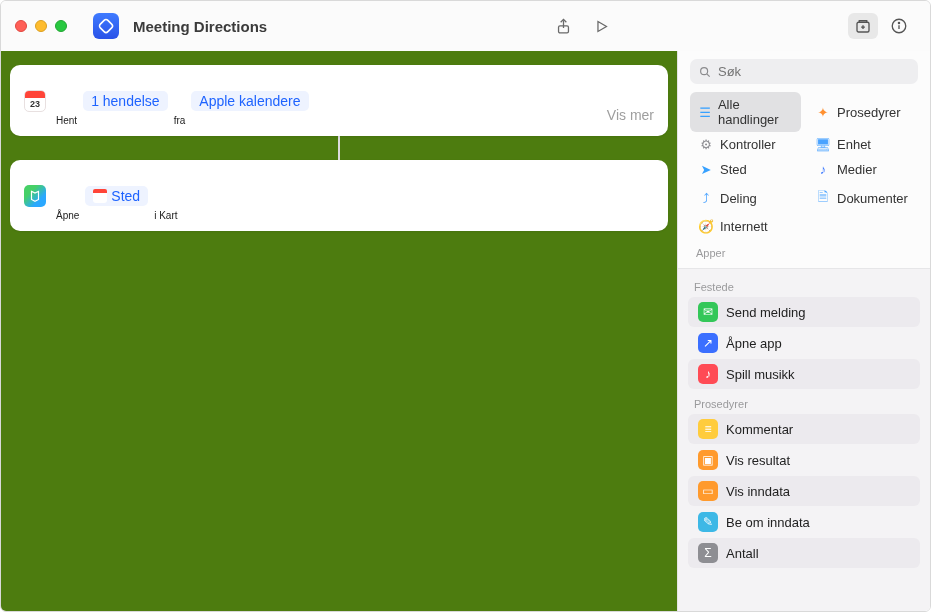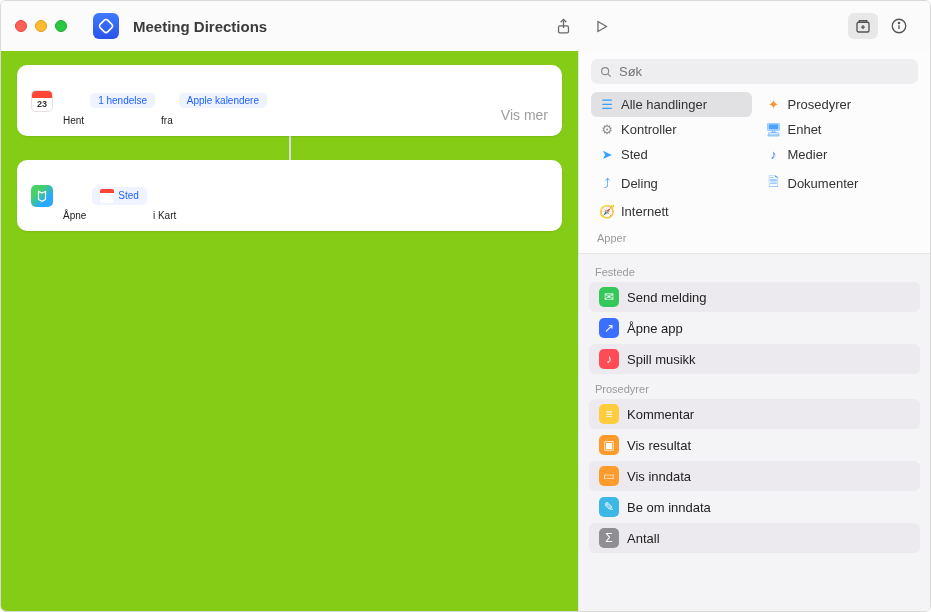--- a/index.html
+++ b/index.html
@@ -59,22 +59,22 @@
 
   .body-split {
     flex: 1;
     display: flex;
     min-height: 0;
   }
 
   
   .editor {
     flex: 1;
-    background: #84cc16;
-    padding: 14px 16px;
+    background: #4d7c0f;
+    padding: 14px 9px;
     position: relative;
     overflow: auto;
   }
   .action-card {
     background: #fff;
     border-radius: 10px;
     box-shadow: 0 1px 2px rgba(0,0,0,0.08);
     padding: 10px 14px;
     display: flex;
     align-items: center;
@@ -95,36 +95,36 @@
   }
   .a-icon.calendar { background:#fff; border:1px solid #e8e0e0; position:relative; }
   .a-icon.calendar .bar { position:absolute; top:0; left:0; right:0; height:7px; background:#ff4438; border-radius:4px 4px 0 0;}
   .a-icon.calendar .num { position:absolute; bottom:0; left:0; right:0; text-align:center; font-size:9px; color:#333; line-height:14px;}
   .a-icon.maps { background:linear-gradient(135deg,#46d067 30%,#2aa8ff 70%); }
   .word { font-size:10px; color:#222;margin-top:40px; }
   .token {
     background:#eef3ff;
     color:#1e63ff;
     font-weight:500;
-    font-size:10px;
+    font-size:14px;
     padding:2px 8px;
     border-radius:5px;
   }
   .token.calico { display:inline-flex; align-items:center; gap:4px;}
   .token.calico .mini {
     width:14px;height:14px;border-radius:3px;background:#fff;position:relative;display:inline-block;
   }
   .token.calico .mini::before{content:"";position:absolute;top:0;left:0;right:0;height:4px;background:#ff4438;border-radius:2px 2px 0 0;}
   .show-more {
     margin-left:auto; color:#9e9e9e; font-size:14px;margin-top:28px;
   }
 
   
   .sidebar {
-    width: 352px;
+    width: 253px;
     border-left: 1px solid #e4e4e4;
     background: #fcfcfc;
     display:flex; flex-direction:column;
     min-height:0;
   }
   .sb-top-btn {
     width: 30px; height:26px; border-radius:6px;
     display:flex;align-items:center;justify-content:center;color:#6a6a6a;
   }
   .sb-top-btn.active { background:#e8e8e8; }

